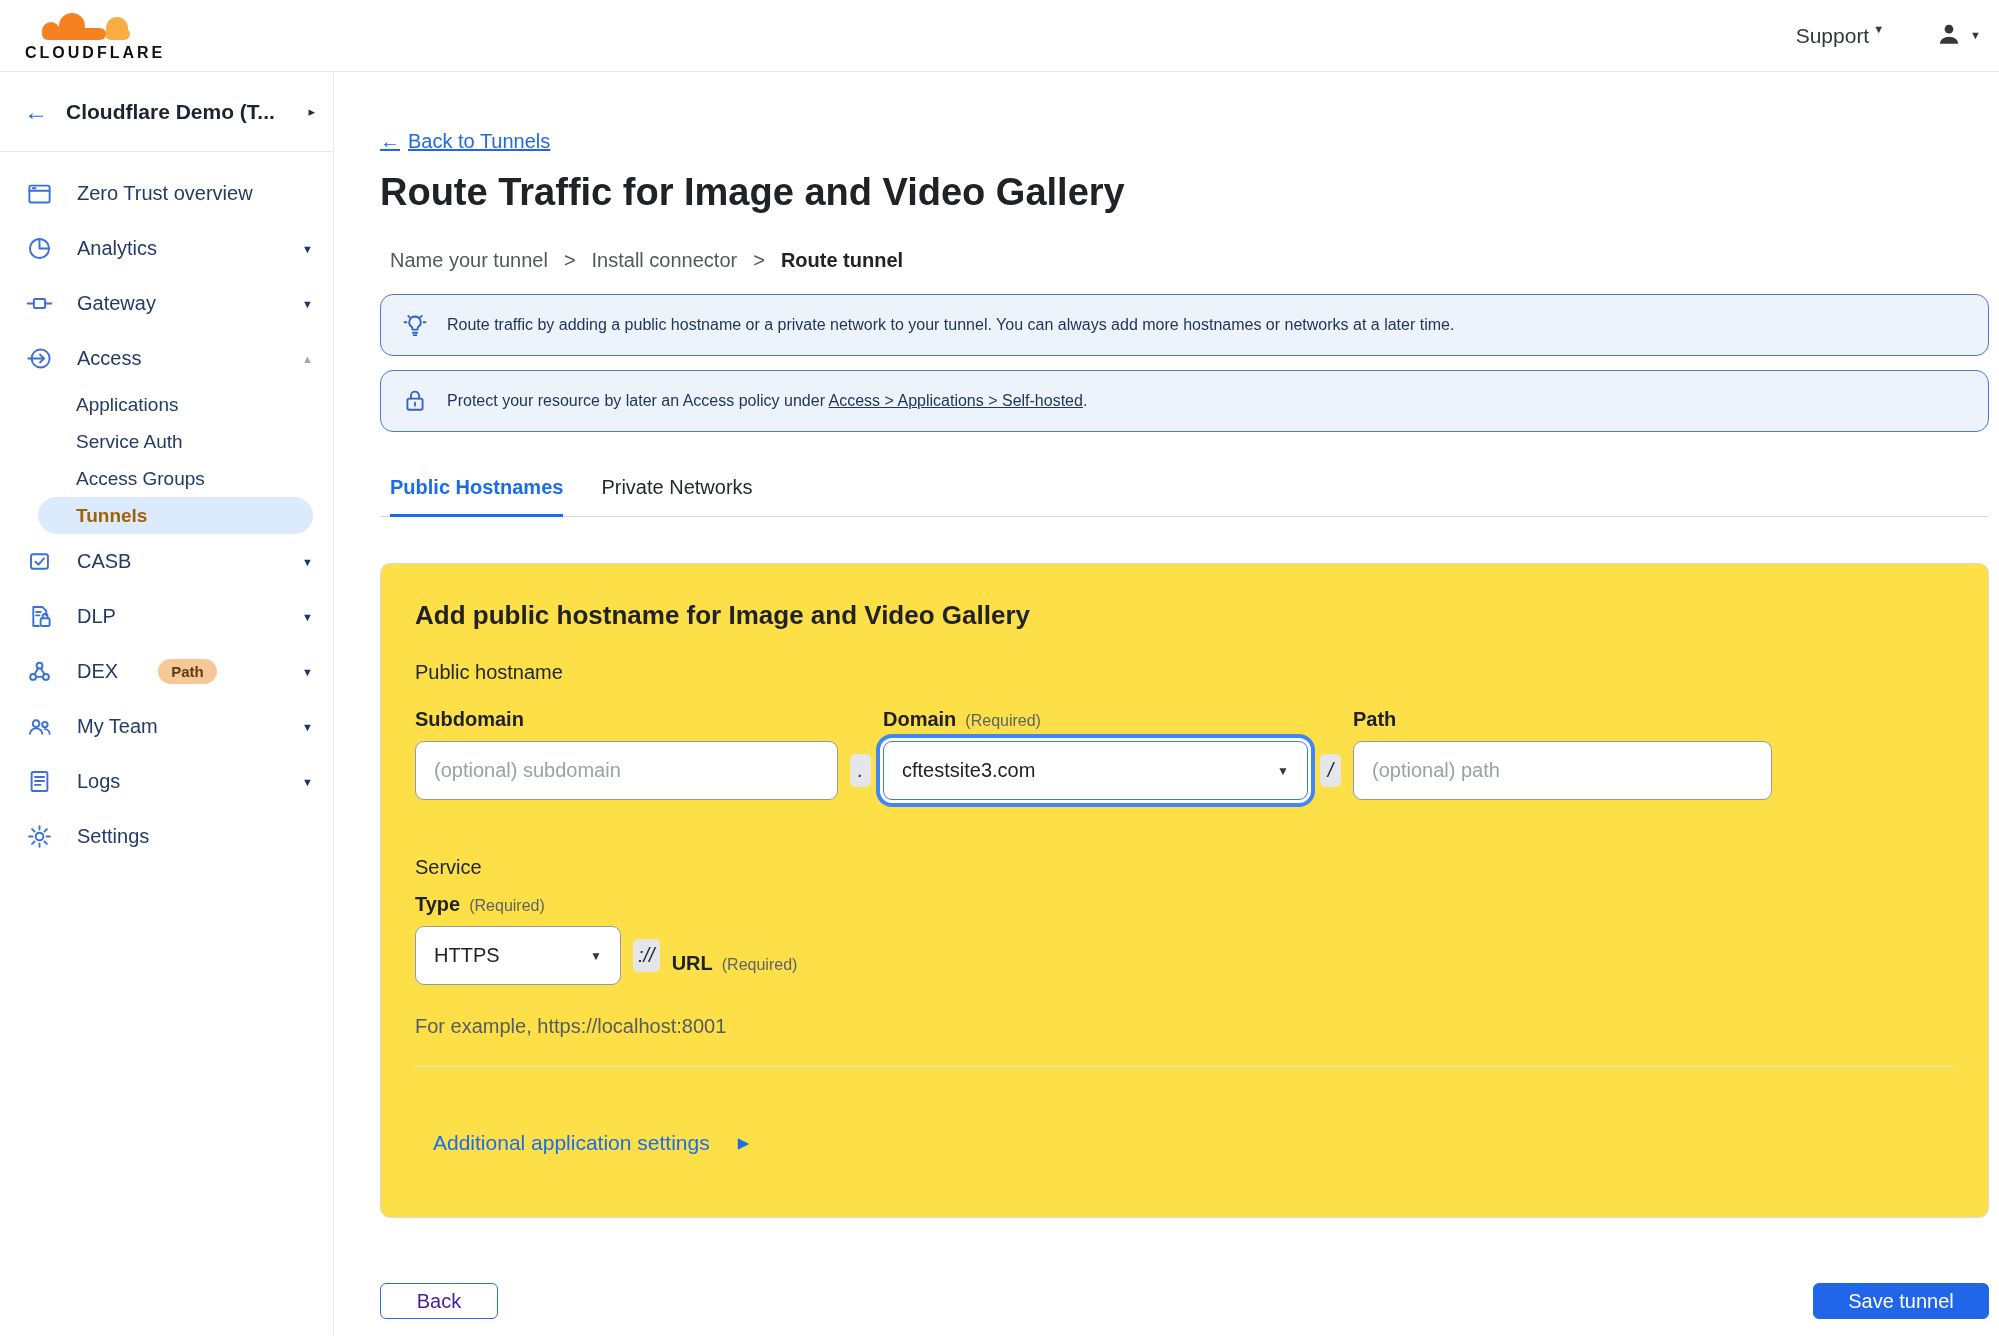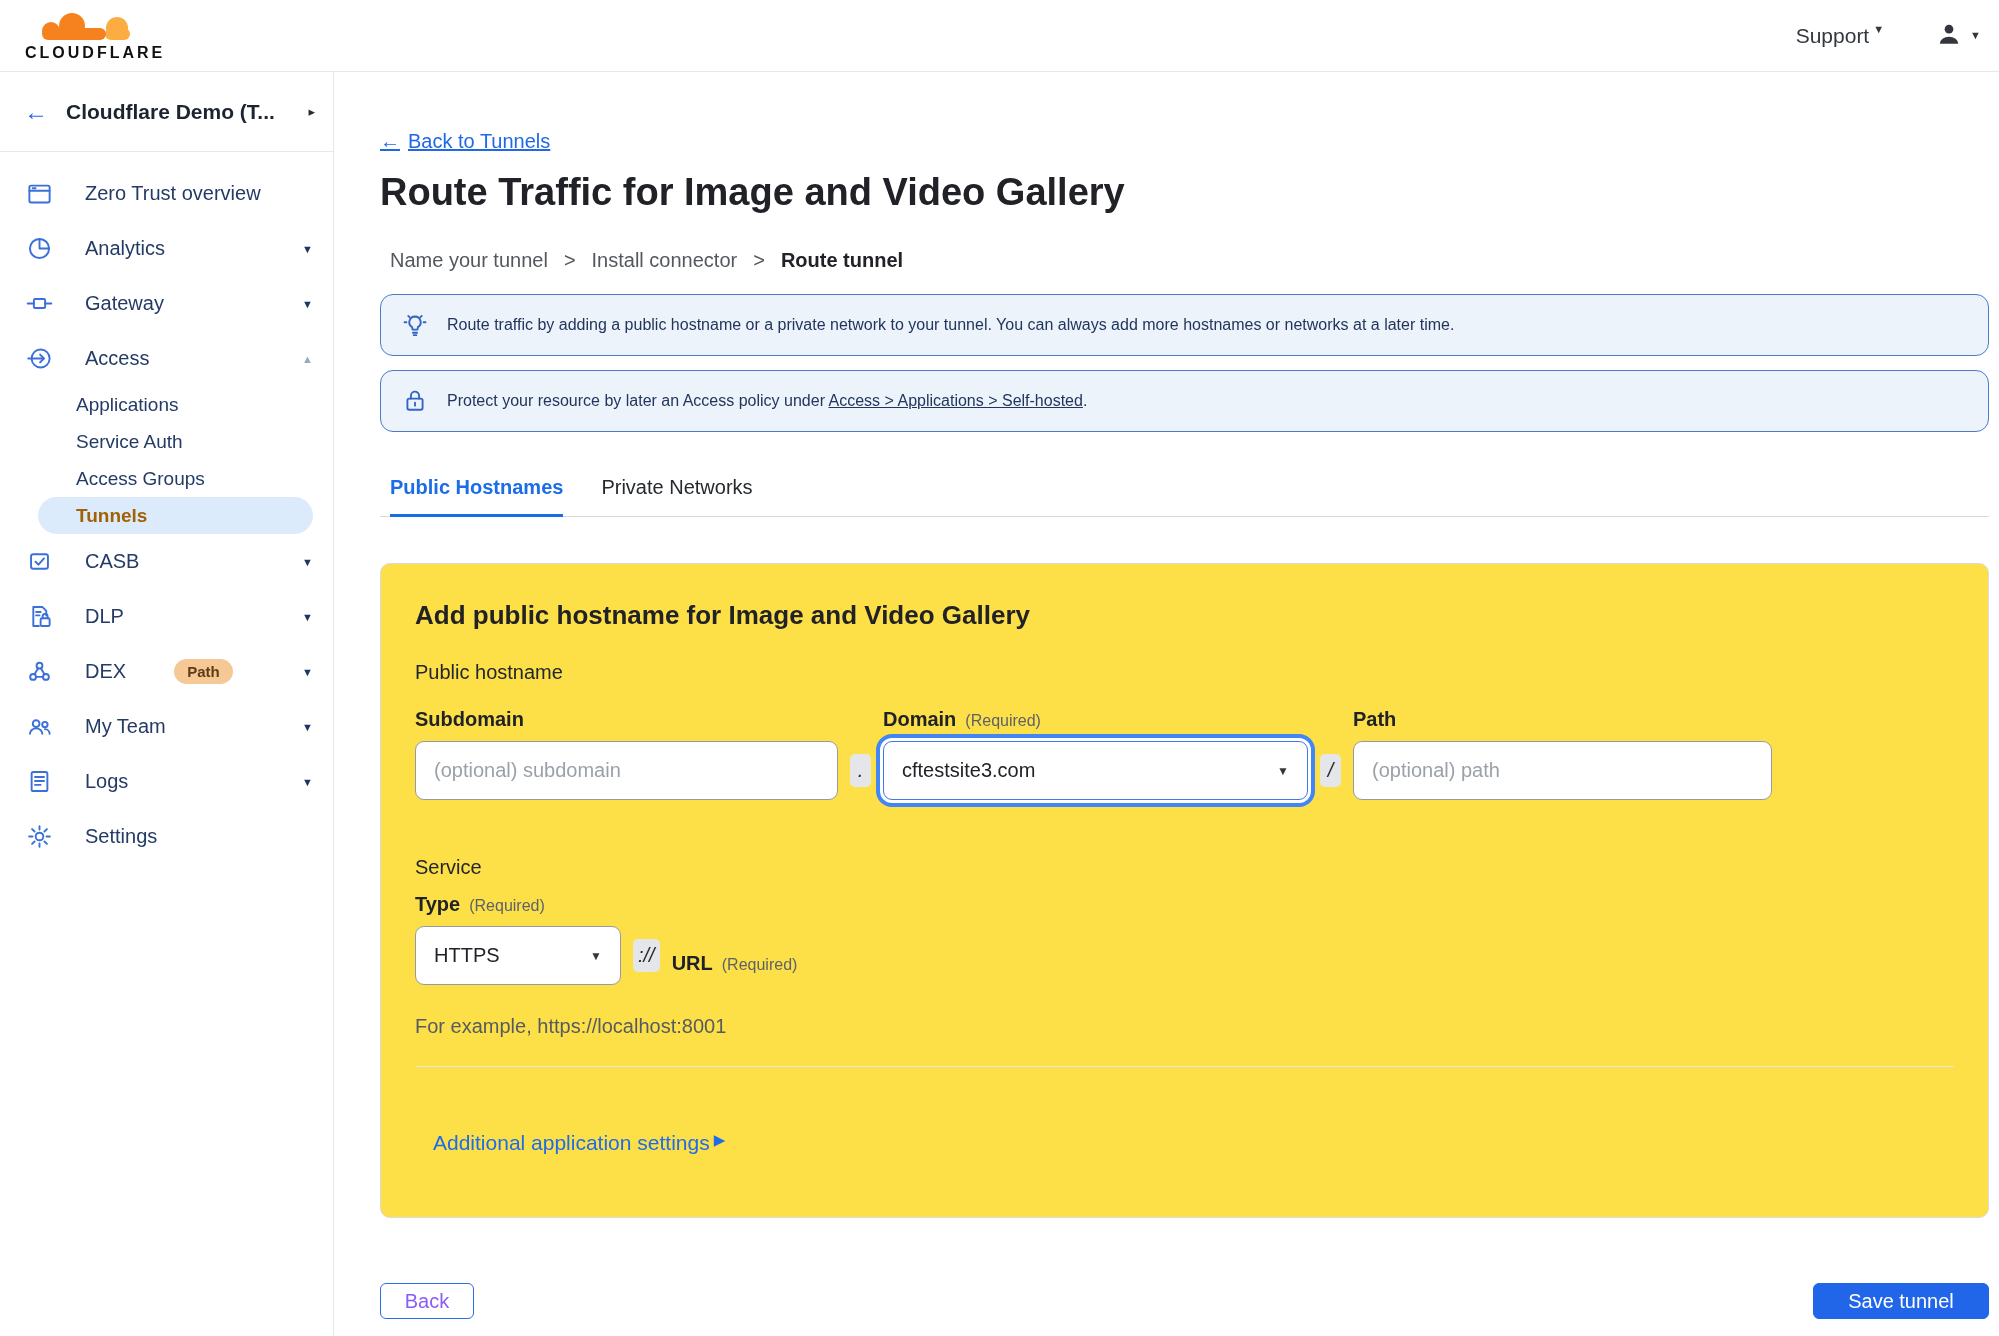--- a/index.html
+++ b/index.html
@@ -27,21 +27,21 @@
   .sidebar { width:334px; border-right:1px solid #e7e8ea; background:#fff; flex-shrink:0; }
   .side-head {
     height:80px; border-bottom:1px solid #e7e8ea;
     display:flex; align-items:center; padding:0 18px 0 24px; gap:18px;
   }
   .back-arrow { color:#2068e8; font-size:24px; cursor:pointer; }
   .acct { font-size:21px; font-weight:700; color:#1d2430; flex:1; white-space:nowrap; overflow:hidden; }
   .side-chevron { font-size:13px; color:#26292e; cursor:pointer; }
   nav { padding-top:14px; }
   .nav-item {
-    height:55px; display:flex; align-items:center; gap:32px;
+    height:55px; display:flex; align-items:center; gap:24px;
     padding:0 20px 0 26px; font-size:20px; color:#243b66; cursor:pointer;
   }
   .nicon { width:27px; height:27px; display:flex; align-items:center; justify-content:center; flex-shrink:0; }
   .nicon svg { width:27px; height:27px; stroke:#3b6fd9; fill:none; stroke-width:1.7; stroke-linecap:round; stroke-linejoin:round; }
   .nlabel { white-space:nowrap; }
   .nav-caret { margin-left:auto; font-size:11px; color:#1c3567; }
   .nav-caret.up { color:#95a9c6; }
   .sub-item {
     height:37px; display:flex; align-items:center;
     padding-left:76px; font-size:19px; color:#243b66; cursor:pointer;
@@ -107,28 +107,28 @@
   .w-subdomain { width:423px; }
   .w-domain { width:425px; }
   .w-path { width:419px; }
   .w-type { width:206px; }
   .w-url { width:421px; }
   .service-section { margin-top:56px; }
   .service-title { font-size:20px; color:#23262b; margin-bottom:14px; }
   .example { margin-top:30px; font-size:20px; color:#565b61; }
   .card-divider { margin-top:28px; border-top:1px solid #e4e5e7; }
   .addl {
-    margin:64px 0 0 18px; display:inline-flex; gap:4px;
+    margin:64px 0 0 18px; display:inline-flex; align-items:center; gap:28px;
     font-size:21px; color:#1f6ce8; cursor:pointer;
   }
   .addl .tri { font-size:15px; }
 
   .btn-row { margin-top:65px; display:flex; justify-content:space-between; align-items:center; }
   .btn { height:36px; border-radius:6px; font-size:20px; font-family:inherit; display:flex; align-items:center; justify-content:center; cursor:pointer; }
-  .btn-back { width:94px; background:#fff; border:1px solid #2e6be6; color:#8b5cf6; }
+  .btn-back { width:118px; background:#fff; border:1px solid #2e6be6; color:#4c1d95; }
   .btn-save { width:176px; background:#2166e9; border:1px solid #2166e9; color:#ffffff; }
 
   
   .person-icon svg { width:26px; height:26px; fill:#34383e; }
 </style>
 </head>
 <body>
 
 <header class="top-header">
   <div class="logo">

